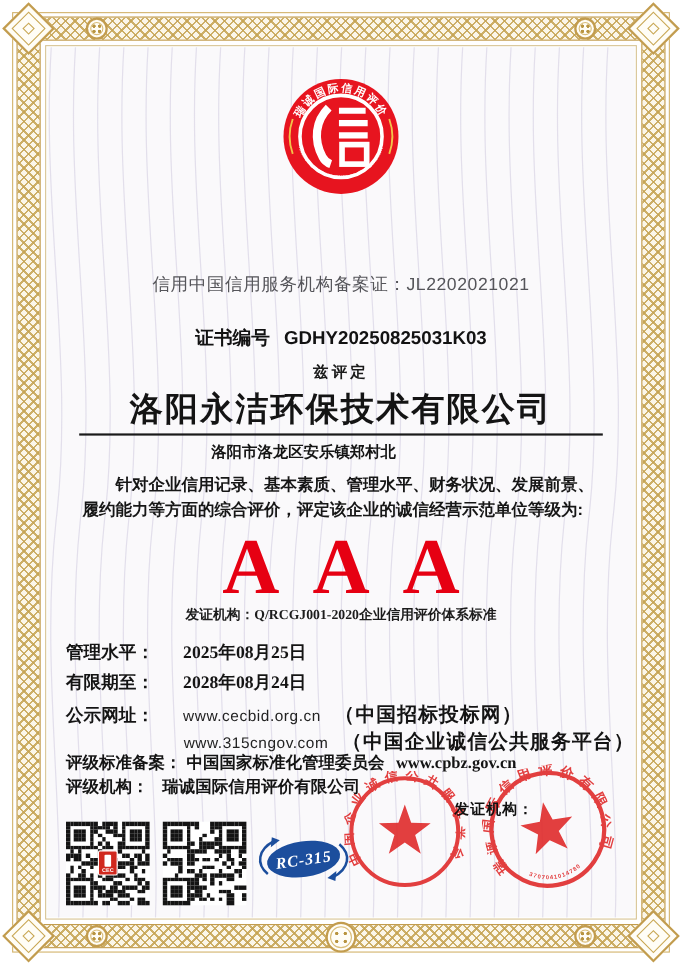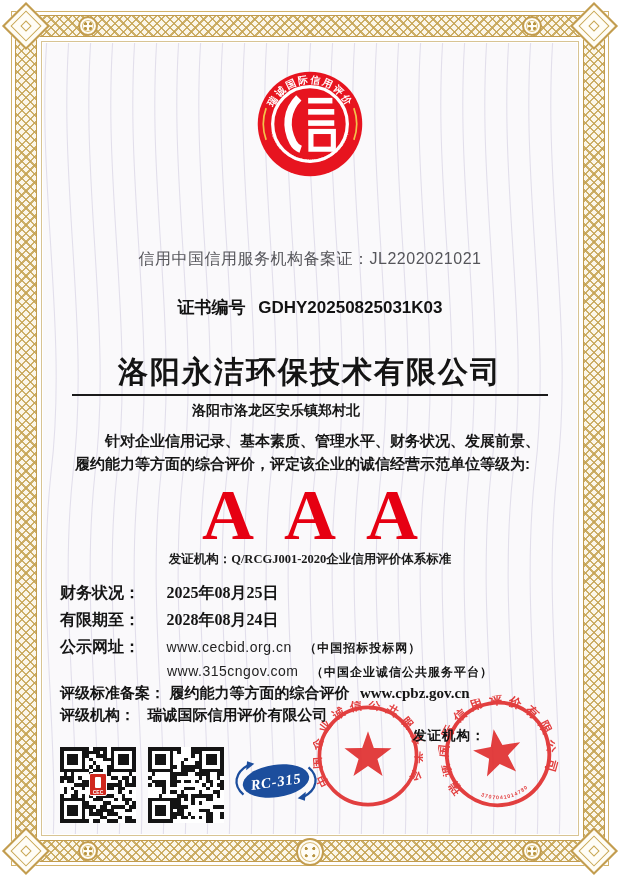--- a/index.html
+++ b/index.html
@@ -59,21 +59,21 @@
   .grade{left:0;top:479px;width:620px;text-align:center;font-size:72px;font-weight:800;
          font-family:"Liberation Serif",serif;color:#e60012;letter-spacing:30px;text-indent:30px;line-height:72px;}
   .basis{left:0;top:551px;width:620px;text-align:center;font-size:12.5px;font-weight:700;
          font-family:"Liberation Serif",serif;color:#1c1c1c;}
 
   
   .row{position:absolute;left:60px;white-space:nowrap;color:#141414;}
   .lbl{font-family:"Liberation Serif",serif;font-weight:800;font-size:16px;}
   .val-date{font-family:"Liberation Serif",serif;font-weight:800;font-size:16px;margin-left:22px;}
   .val-url{font-size:14px;font-weight:500;color:#222;margin-left:22px;letter-spacing:.5px;}
-  .note{font-size:12px;font-weight:700;margin-left:8px;letter-spacing:1px;}
+  .note{font-size:18px;font-weight:700;margin-left:8px;letter-spacing:1px;}
   .r1{top:583px;} .r2{top:610px;text-align:right;} .r3{top:637px;} .r4{top:662px;padding-left:85px;}
   .r5{top:684px;} .r6{top:706px;}
   .r5 .lbl,.r6 .lbl{font-size:15px;}
   .r5 .val{font-family:"Liberation Serif",serif;font-weight:800;font-size:15px;}
   .r5 .url-b{font-family:"Liberation Serif",serif;font-weight:800;font-size:15px;margin-left:6px;}
   .r6 .val{font-family:"Liberation Serif",serif;font-weight:800;font-size:15px;margin-left:8px;}
 
   
   .qr{position:absolute;width:76px;height:76px;background:#ffffff;}
   .qr i{position:absolute;background:#141414;}
@@ -169,48 +169,49 @@
       <path d="M -2,-1 L 26,-1" stroke="#ffffff" stroke-width="6"></path>
       <rect x="1" y="8" width="24" height="19" fill="none" stroke="#ffffff" stroke-width="5.5"></rect>
     </g>
   </svg>
 
   <div class="subtitle abs">信用中国信用服务机构备案证：JL2202021021</div>
   <div class="certno abs">
     <span>证书编号</span>
     <span class="num">GDHY20250825031K03</span>
   </div>
+  <div class="hereby abs">兹评定</div>
   <div class="company abs">洛阳永洁环保技术有限公司</div>
   <div class="company-line abs"></div>
   <div class="address abs">洛阳市洛龙区安乐镇郑村北</div>
   <div class="bodytext abs">针对企业信用记录、基本素质、管理水平、财务状况、发展前景、履约能力等方面的综合评价，评定该企业的诚信经营示范单位等级为:</div>
 
   <div class="grade abs">AAA</div>
   <div class="basis abs">发证机构：Q/RCGJ001-2020企业信用评价体系标准</div>
 
   <div class="row r1">
-    <span class="lbl">财务状况：</span>
+    <span class="lbl">管理水平：</span>
     <span class="val-date">2025年08月25日</span>
   </div>
   <div class="row r2">
     <span class="lbl">有限期至：</span>
     <span class="val-date">2028年08月24日</span>
   </div>
   <div class="row r3">
     <span class="lbl">公示网址：</span>
     <span class="val-url">www.cecbid.org.cn</span>
     <span class="note">（中国招标投标网）</span>
   </div>
   <div class="row r4">
     <span class="val-url">www.315cngov.com</span>
     <span class="note">（中国企业诚信公共服务平台）</span>
   </div>
   <div class="row r5">
     <span class="lbl">评级标准备案：</span>
-    <span class="val">履约能力等方面的综合评价</span>
+    <span class="val">中国国家标准化管理委员会</span>
     <span class="url-b">www.cpbz.gov.cn</span>
   </div>
   <div class="row r6">
     <span class="lbl">评级机构：</span>
     <span class="val">瑞诚国际信用评价有限公司</span>
   </div>
 
   <div class="qr qr1">
     <div class="qr-logo">
       <div class="glyph"></div>

